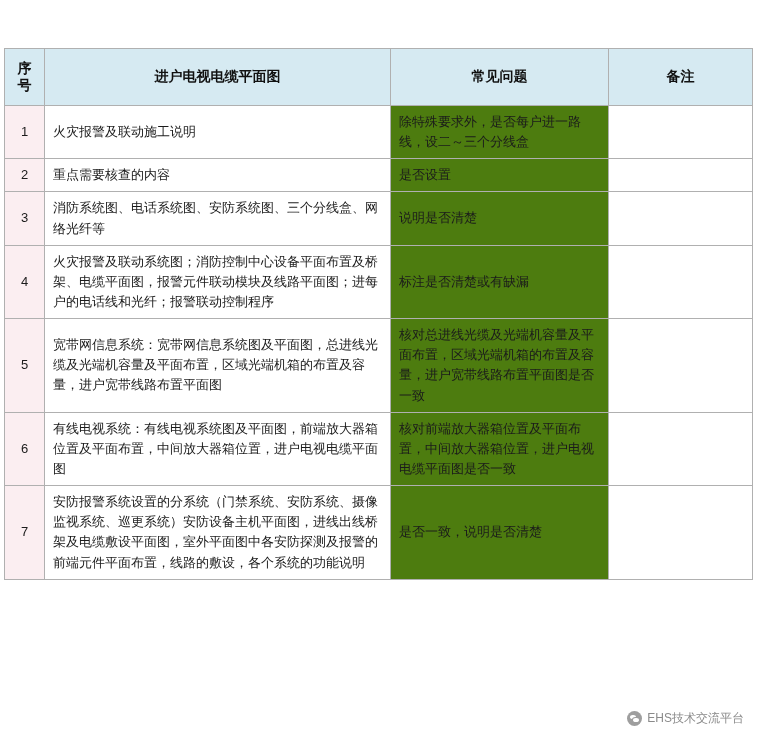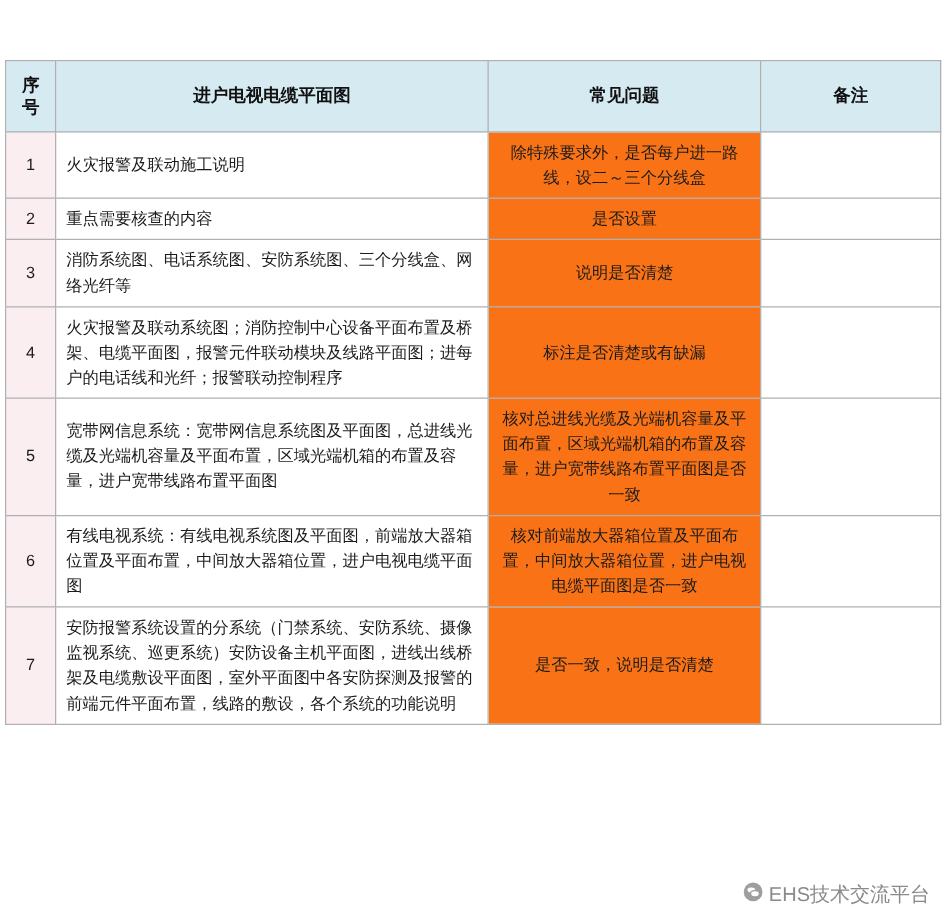--- a/index.html
+++ b/index.html
@@ -61,34 +61,35 @@
     text-align: center;
     font-size: 13px;
     color: #1b1b1b;
     padding: 4px 2px;
   }
   td.content-cell {
     background: #ffffff;
     text-align: left;
   }
   td.issue-cell {
-    background: #f97316;
-    text-align: center;
+    background: #4d7c0f;
+    text-align: left;
     font-family: Liberation Serif, serif;
   }
   td.remark-cell {
     background: #ffffff;
   }
   .watermark {
     position: absolute;
     right: 10px;
     bottom: 8px;
     display: flex;
+    align-items: center;
     gap: 5px;
-    font-size: 16px;
+    font-size: 12px;
     color: #8a8a8a;
     background: transparent;
     padding: 2px 4px;
   }
   .wechat-icon {
     display: inline-block;
     width: 15px;
     height: 15px;
     border-radius: 50%;
     background: #9e9e9e;

